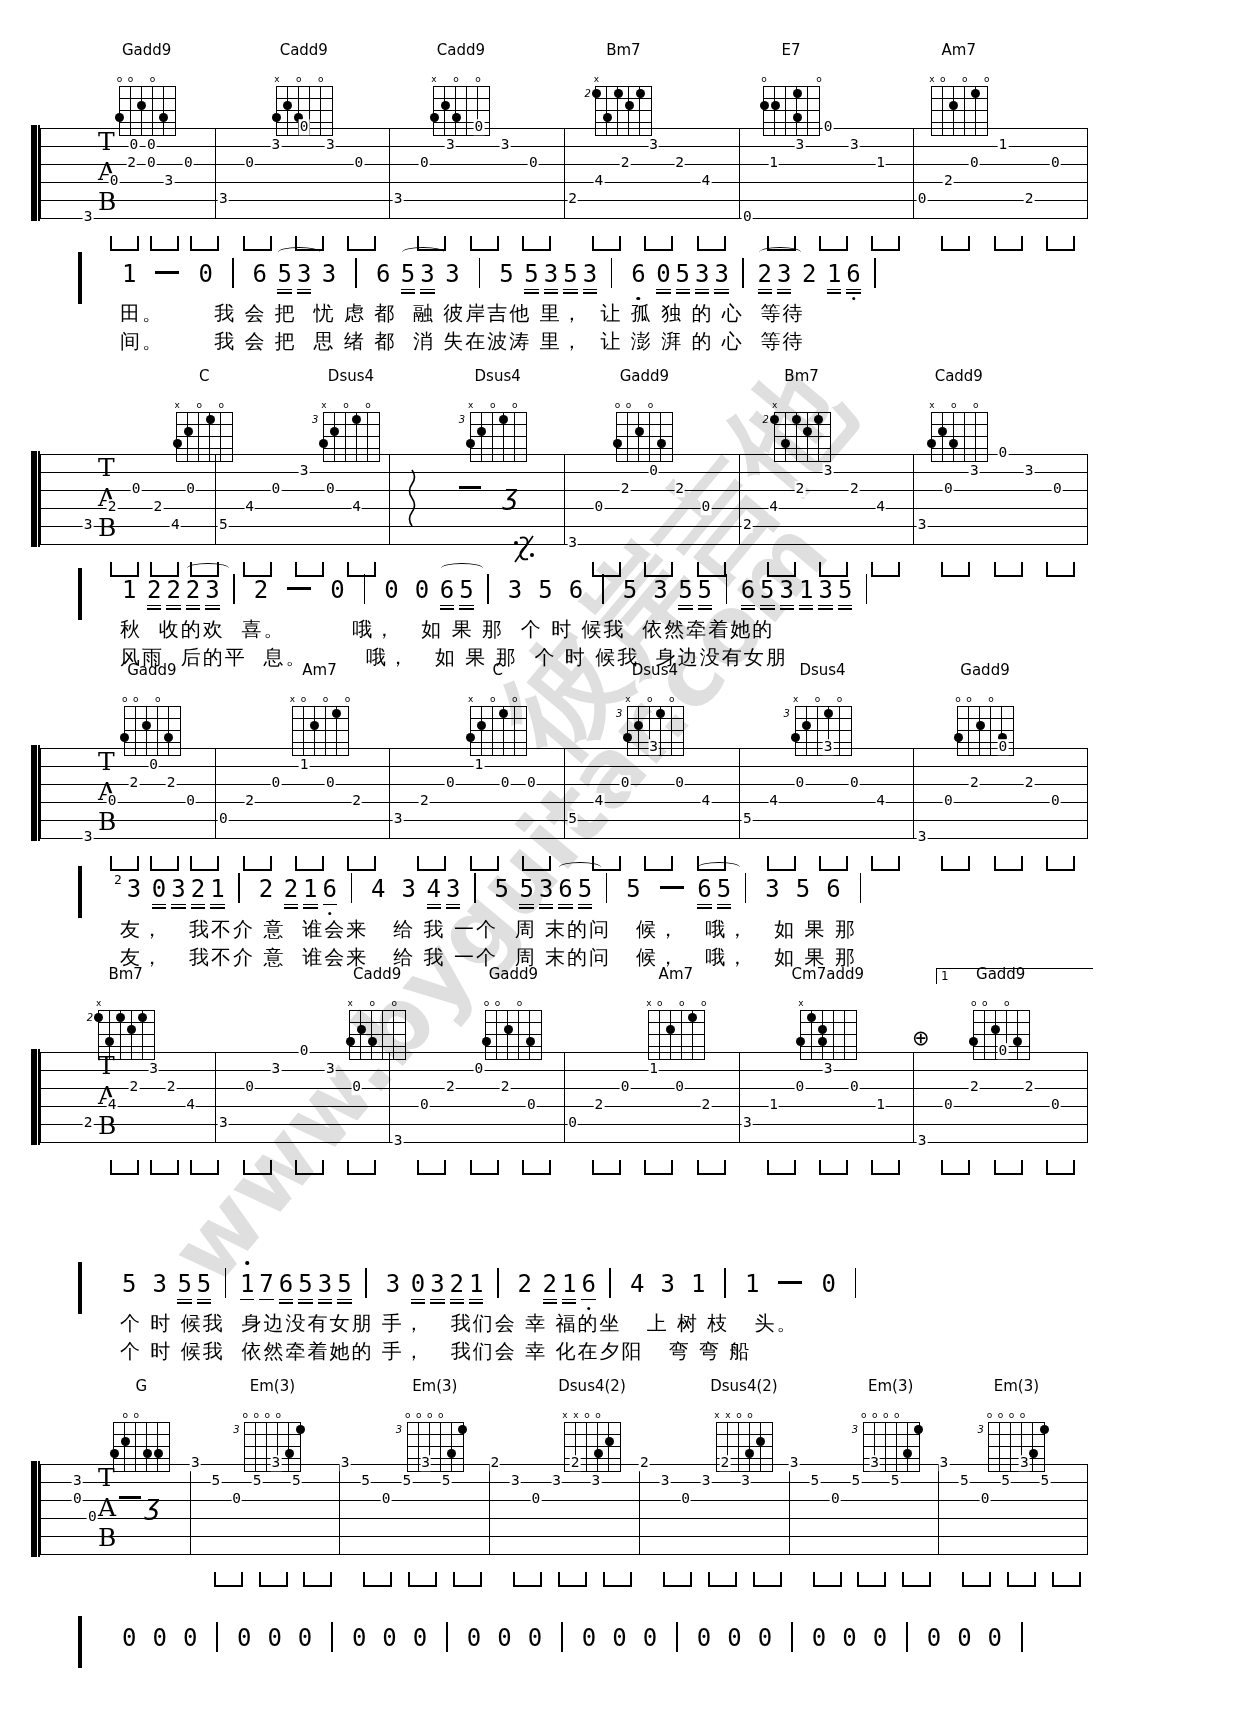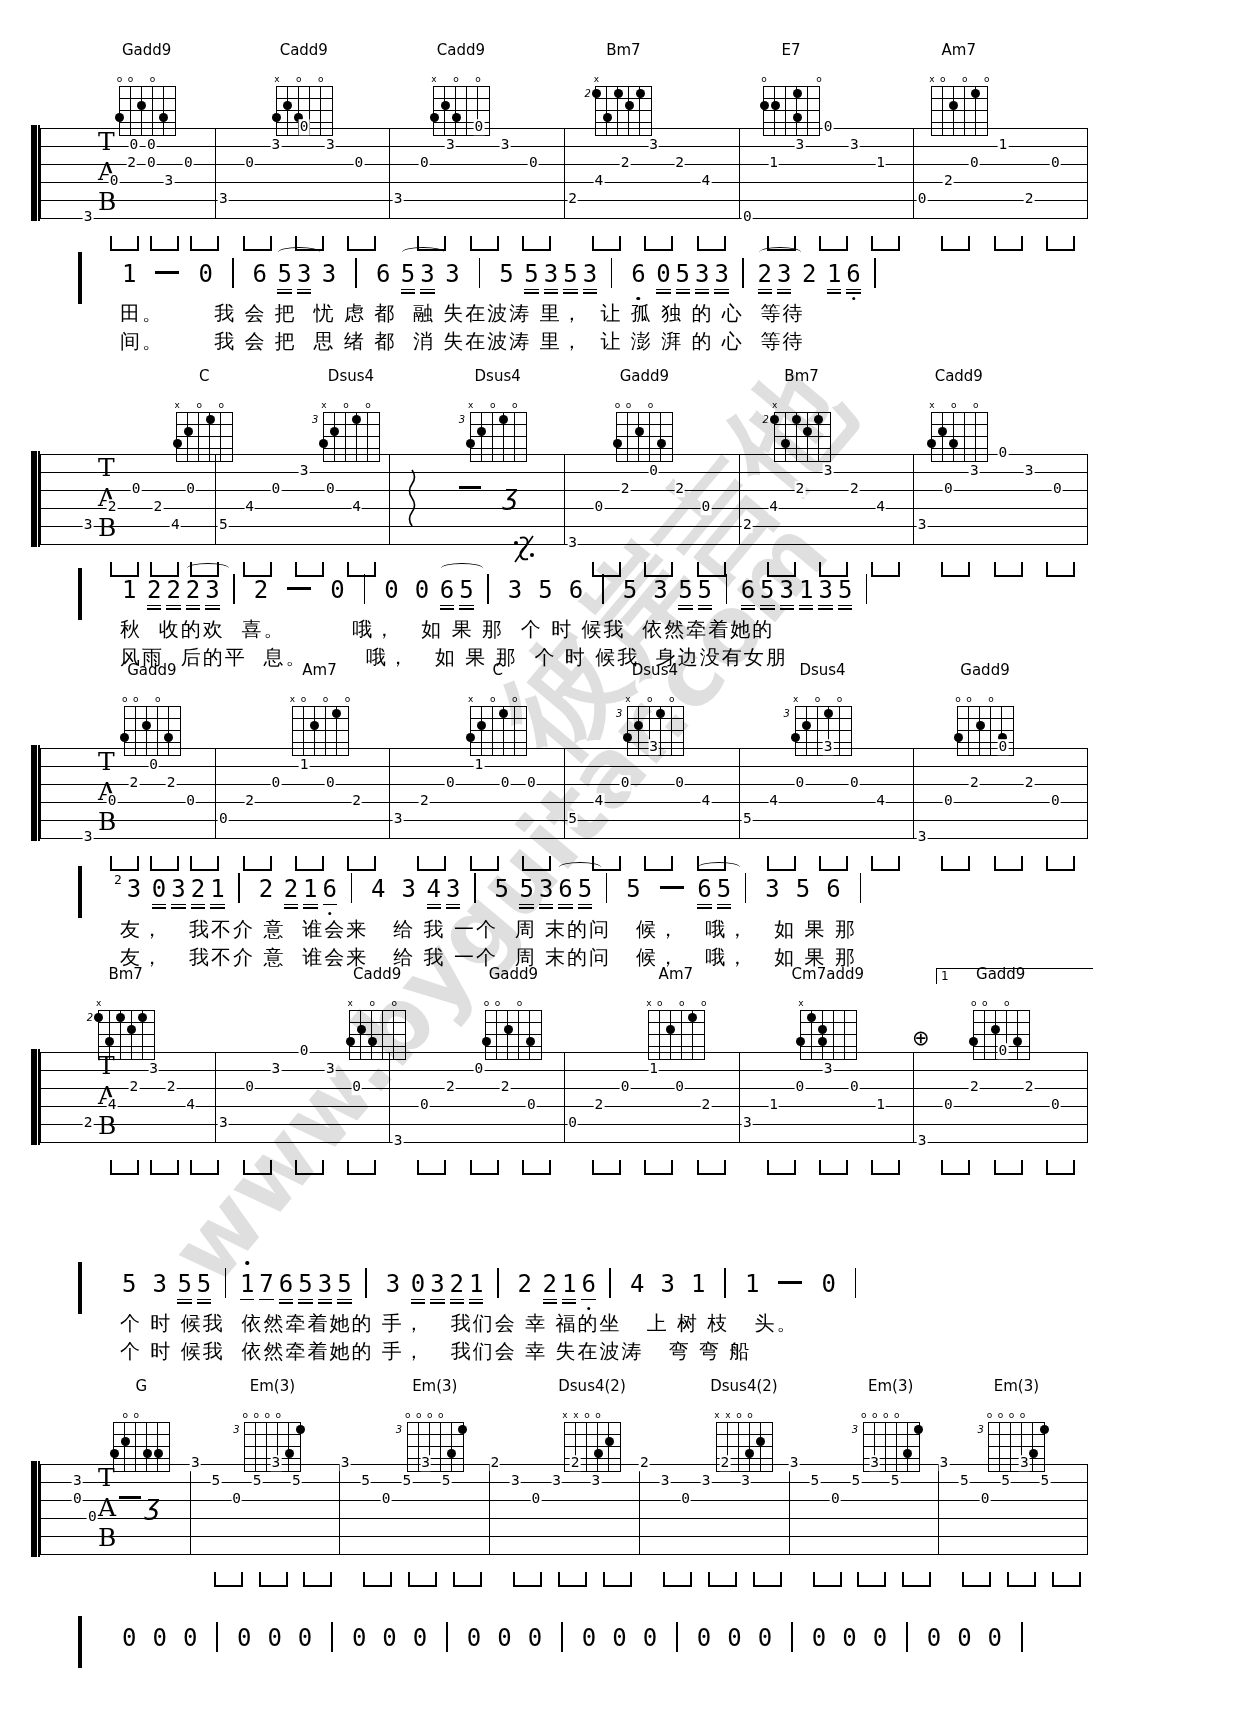--- a/index.html
+++ b/index.html
@@ -241,21 +241,21 @@
         <div class="cup" style="left: 57.6667%; top: 108px;"></div>
         <div class="cup" style="left: 62.6667%; top: 108px;"></div>
         <div class="cup" style="left: 69.3333%; top: 108px;"></div>
         <div class="cup" style="left: 74.3333%; top: 108px;"></div>
         <div class="cup" style="left: 79.3333%; top: 108px;"></div>
         <div class="cup" style="left: 86%; top: 108px;"></div>
         <div class="cup" style="left: 91%; top: 108px;"></div>
         <div class="cup" style="left: 96%; top: 108px;"></div>
       </div>
       <div class="jp" style="top: 216px;"><div class="jbrk"></div><span class="tok">1</span><span class="jdash"></span><span class="tok">0</span><span class="jbar"></span><span class="tok">6</span><span class="tok u2 tight">5<i class="slur"></i></span><span class="tok u2 tight">3</span><span class="tok">3</span><span class="jbar"></span><span class="tok">6</span><span class="tok u2 tight">5<i class="slur"></i></span><span class="tok u2 tight">3</span><span class="tok">3</span><span class="jbar"></span><span class="tok">5</span><span class="tok u2 tight">5</span><span class="tok u2 tight">3</span><span class="tok u2 tight">5</span><span class="tok u2 tight">3</span><span class="jbar"></span><span class="tok">6<i class="dlo"></i></span><span class="tok u2 tight">0</span><span class="tok u2 tight">5</span><span class="tok u2 tight">3</span><span class="tok u2 tight">3</span><span class="jbar"></span><span class="tok u2 tight">2<i class="slur"></i></span><span class="tok u2 tight">3</span><span class="tok">2</span><span class="tok u2 tight">1</span><span class="tok u2 tight">6<i class="dlo"></i></span><span class="jbar"></span></div>
-      <div class="lyr" style="top: 258px;">田。      我 会 把  忧 虑 都  融 失在波涛 里，  让 孤 独 的 心  等待</div>
+      <div class="lyr" style="top: 258px;">田。      我 会 把  忧 虑 都  融 彼岸吉他 里，  让 孤 独 的 心  等待</div>
       <div class="lyr" style="top: 286px;">间。      我 会 把  思 绪 都  消 失在波涛 里，  让 澎 湃 的 心  等待</div>
     </div>
     <div class="sys" style="top: 368px;">
       <div class="chord" style="left: 13%;">
         <div class="cname">C</div>
         <span class="cmark" style="left: -4px;">x</span>
         <span class="cmark" style="left: 18px;">o</span>
         <span class="cmark" style="left: 40px;">o</span>
         <div class="cgrid">
           <div class="cv" style="left: 10px;"></div>
@@ -811,22 +811,22 @@
         <div class="cup" style="left: 57.6667%; top: 108px;"></div>
         <div class="cup" style="left: 62.6667%; top: 108px;"></div>
         <div class="cup" style="left: 69.3333%; top: 108px;"></div>
         <div class="cup" style="left: 74.3333%; top: 108px;"></div>
         <div class="cup" style="left: 79.3333%; top: 108px;"></div>
         <div class="cup" style="left: 86%; top: 108px;"></div>
         <div class="cup" style="left: 91%; top: 108px;"></div>
         <div class="cup" style="left: 96%; top: 108px;"></div>
       </div>
       <div class="jp" style="top: 302px;"><div class="jbrk"></div><span class="tok">5</span><span class="tok">3</span><span class="tok u2 tight">5</span><span class="tok u2 tight">5</span><span class="jbar"></span><span class="tok u1 tight">1<i class="dhi"></i></span><span class="tok u1 tight">7</span><span class="tok u2 tight">6</span><span class="tok u2 tight">5</span><span class="tok u2 tight">3</span><span class="tok u2 tight">5</span><span class="jbar"></span><span class="tok">3</span><span class="tok u2 tight">0</span><span class="tok u2 tight">3</span><span class="tok u2 tight">2</span><span class="tok u2 tight">1</span><span class="jbar"></span><span class="tok">2</span><span class="tok u2 tight">2</span><span class="tok u2 tight">1</span><span class="tok u1 tight">6<i class="dlo"></i></span><span class="jbar"></span><span class="tok">4</span><span class="tok">3</span><span class="tok">1</span><span class="jbar"></span><span class="tok">1</span><span class="jdash"></span><span class="tok">0</span><span class="jbar"></span></div>
-      <div class="lyr" style="top: 344px;">个 时 候我  依然牵着她的 手，   我们会 幸 福的坐   上 树 枝   头。</div>
-      <div class="lyr" style="top: 372px;">个 时 候我  依然牵着她的 手，   我们会 幸 失在波涛   弯 弯 船</div>
+      <div class="lyr" style="top: 344px;">个 时 候我  身边没有女朋 手，   我们会 幸 福的坐   上 树 枝   头。</div>
+      <div class="lyr" style="top: 372px;">个 时 候我  依然牵着她的 手，   我们会 幸 化在夕阳   弯 弯 船</div>
     </div>
     <div class="sys" style="top: 1378px;">
       <div class="chord" style="left: 7%;">
         <div class="cname">G</div>
         <span class="cmark" style="left: 7px;">o</span>
         <span class="cmark" style="left: 18px;">o</span>
         <div class="cgrid">
           <div class="cv" style="left: 10px;"></div>
           <div class="cv" style="left: 21px;"></div>
           <div class="cv" style="left: 32px;"></div>

